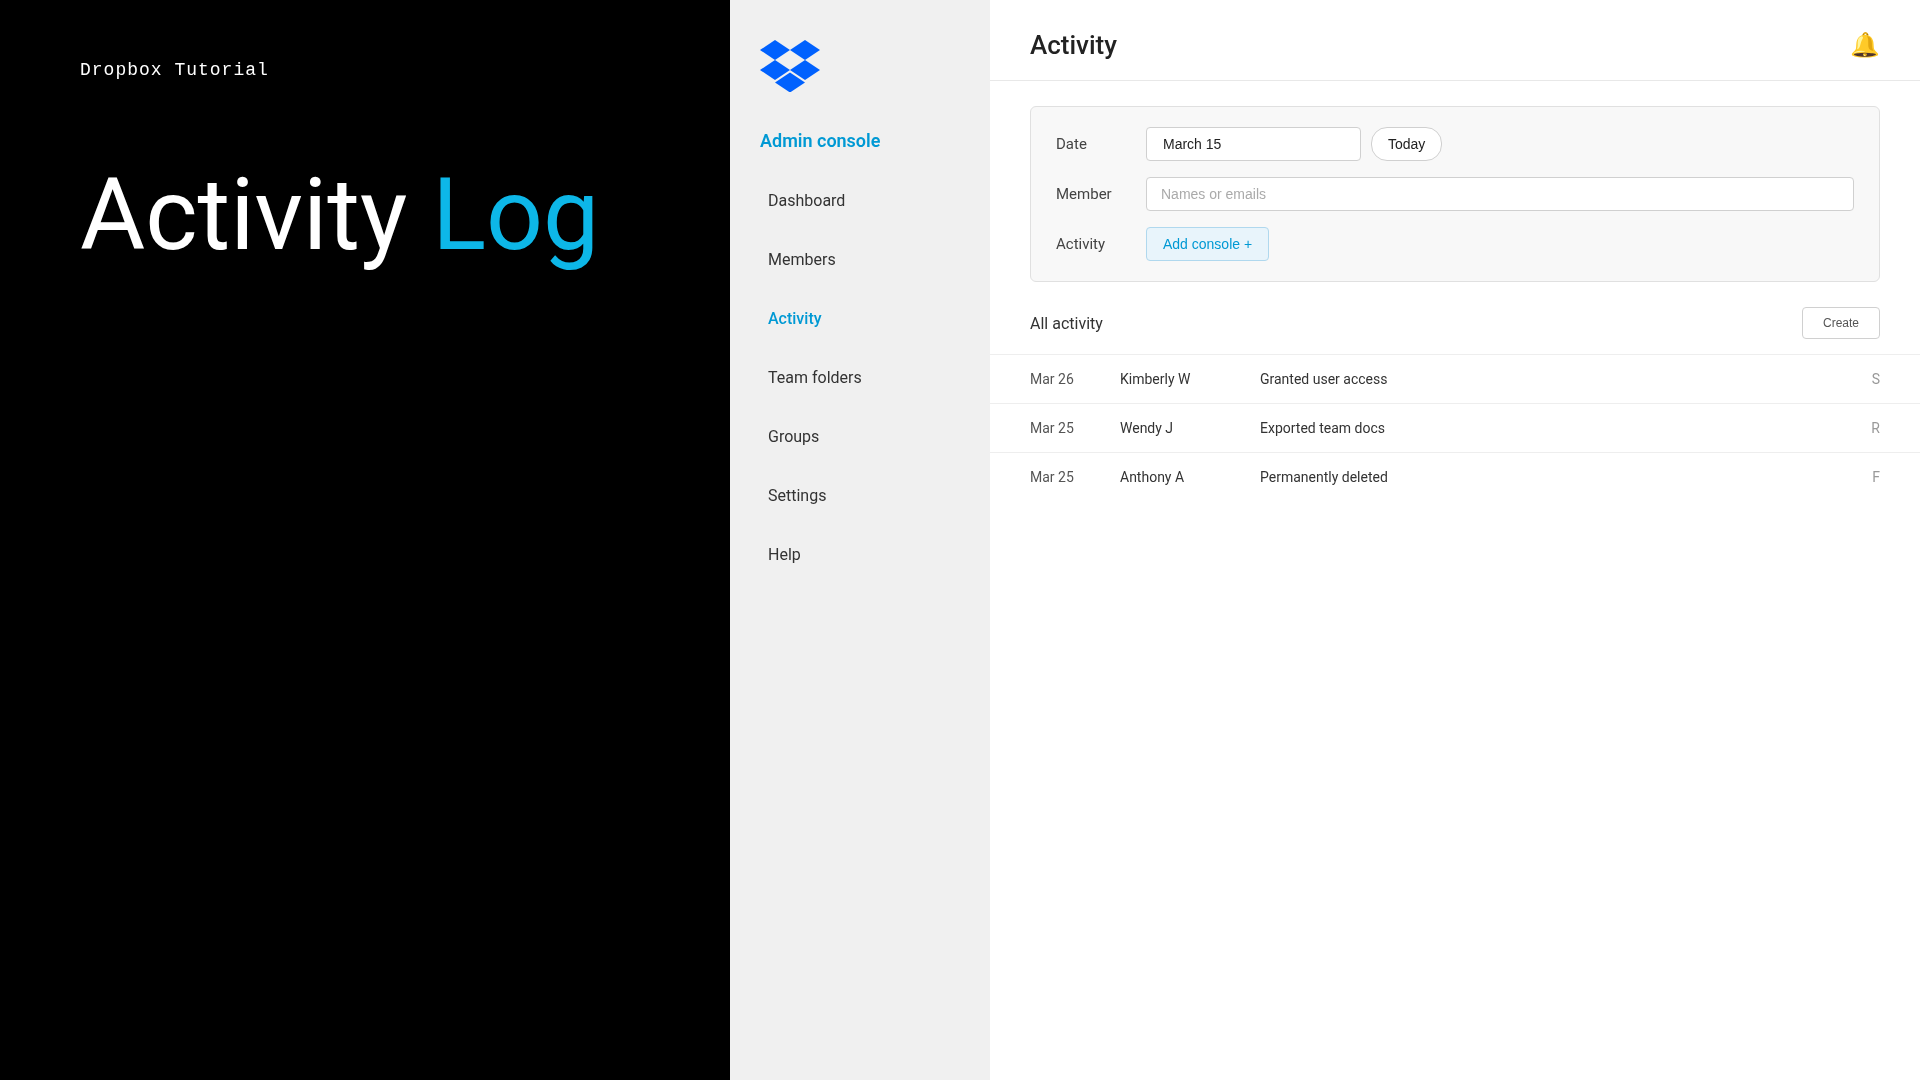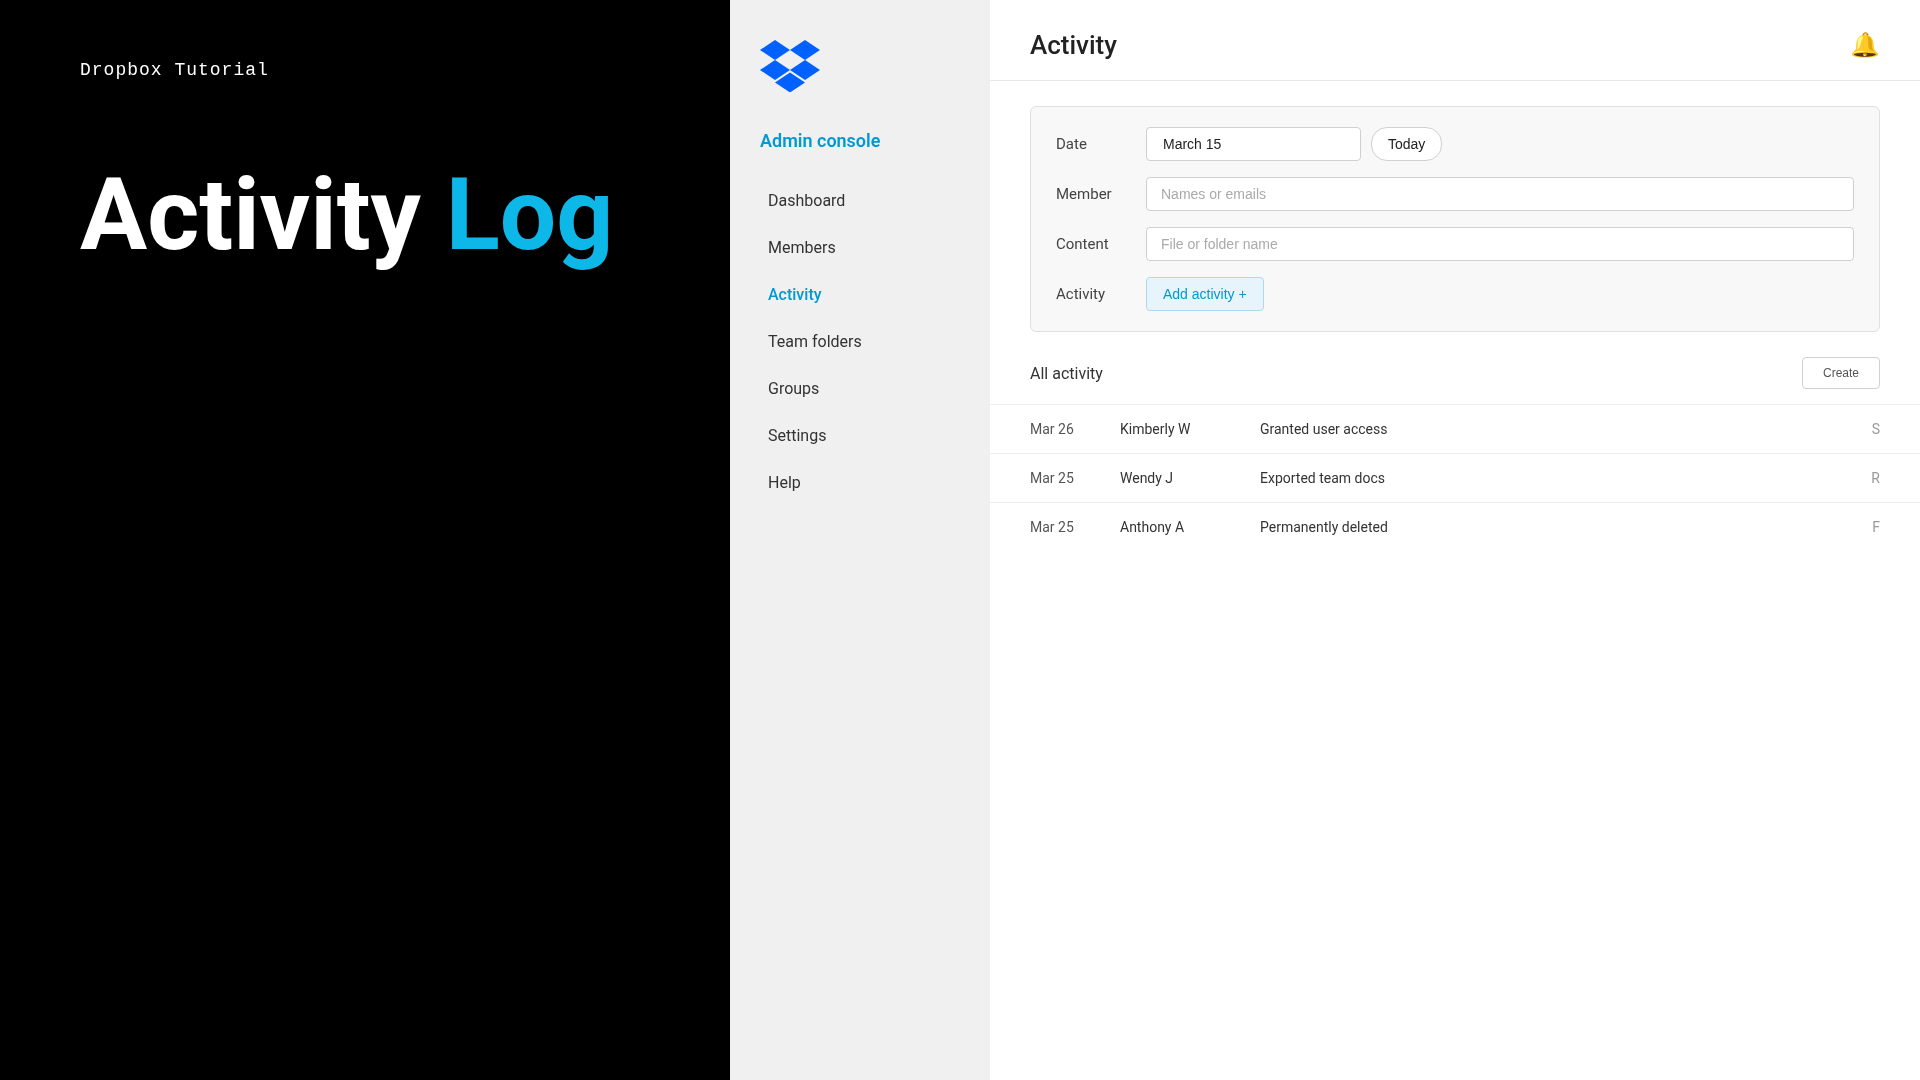--- a/index.html
+++ b/index.html
@@ -29,21 +29,21 @@
       font-family: 'Courier New', monospace;
       color: #ffffff;
       font-size: 18px;
       font-weight: 400;
       letter-spacing: 1px;
       margin-bottom: 80px;
     }
 
     .hero-title {
       font-size: 100px;
-      font-weight: 700;
+      font-weight: 400;
       line-height: 1.1;
       color: #ffffff;
     }
 
     .hero-title .highlight {
       color: #0db7e8;
     }
 
     
     .app-panel {
@@ -74,21 +74,21 @@
     .admin-console-label {
       color: #0099d4;
       font-size: 18px;
       font-weight: 600;
       margin-bottom: 30px;
     }
 
     .nav-menu {
       display: flex;
       flex-direction: column;
-      gap: 8px;
+      gap: 20px;
     }
 
     .nav-item {
       padding: 10px 8px;
       font-size: 16px;
       color: #333;
       cursor: pointer;
       border-radius: 4px;
     }
 
@@ -313,28 +313,24 @@
         <span class="filter-label">Date</span>
         <input class="date-input" type="text" value="March 15" style="">
         <button class="today-btn">Today</button>
       </div>
 
       <div class="filter-row">
         <span class="filter-label">Member</span>
         <input class="filter-input" type="text" placeholder="Names or emails" style="">
       </div>
 
-      <div class="filter-row">
-        <span class="filter-label">Content</span>
-        <input class="filter-input" type="text" placeholder="File or folder name" style="">
-      </div>
 
       <div class="filter-row">
         <span class="filter-label">Activity</span>
-        <button class="add-activity-btn">Add activity +</button>
+        <button class="add-activity-btn">Add console +</button>
       </div>
     </div>
 
     <div class="activity-list-header">
       <span class="all-activity-label">All activity</span>
       <button class="create-btn">Create</button>
     </div>
 
     <div class="activity-table">
       <div class="activity-row">

